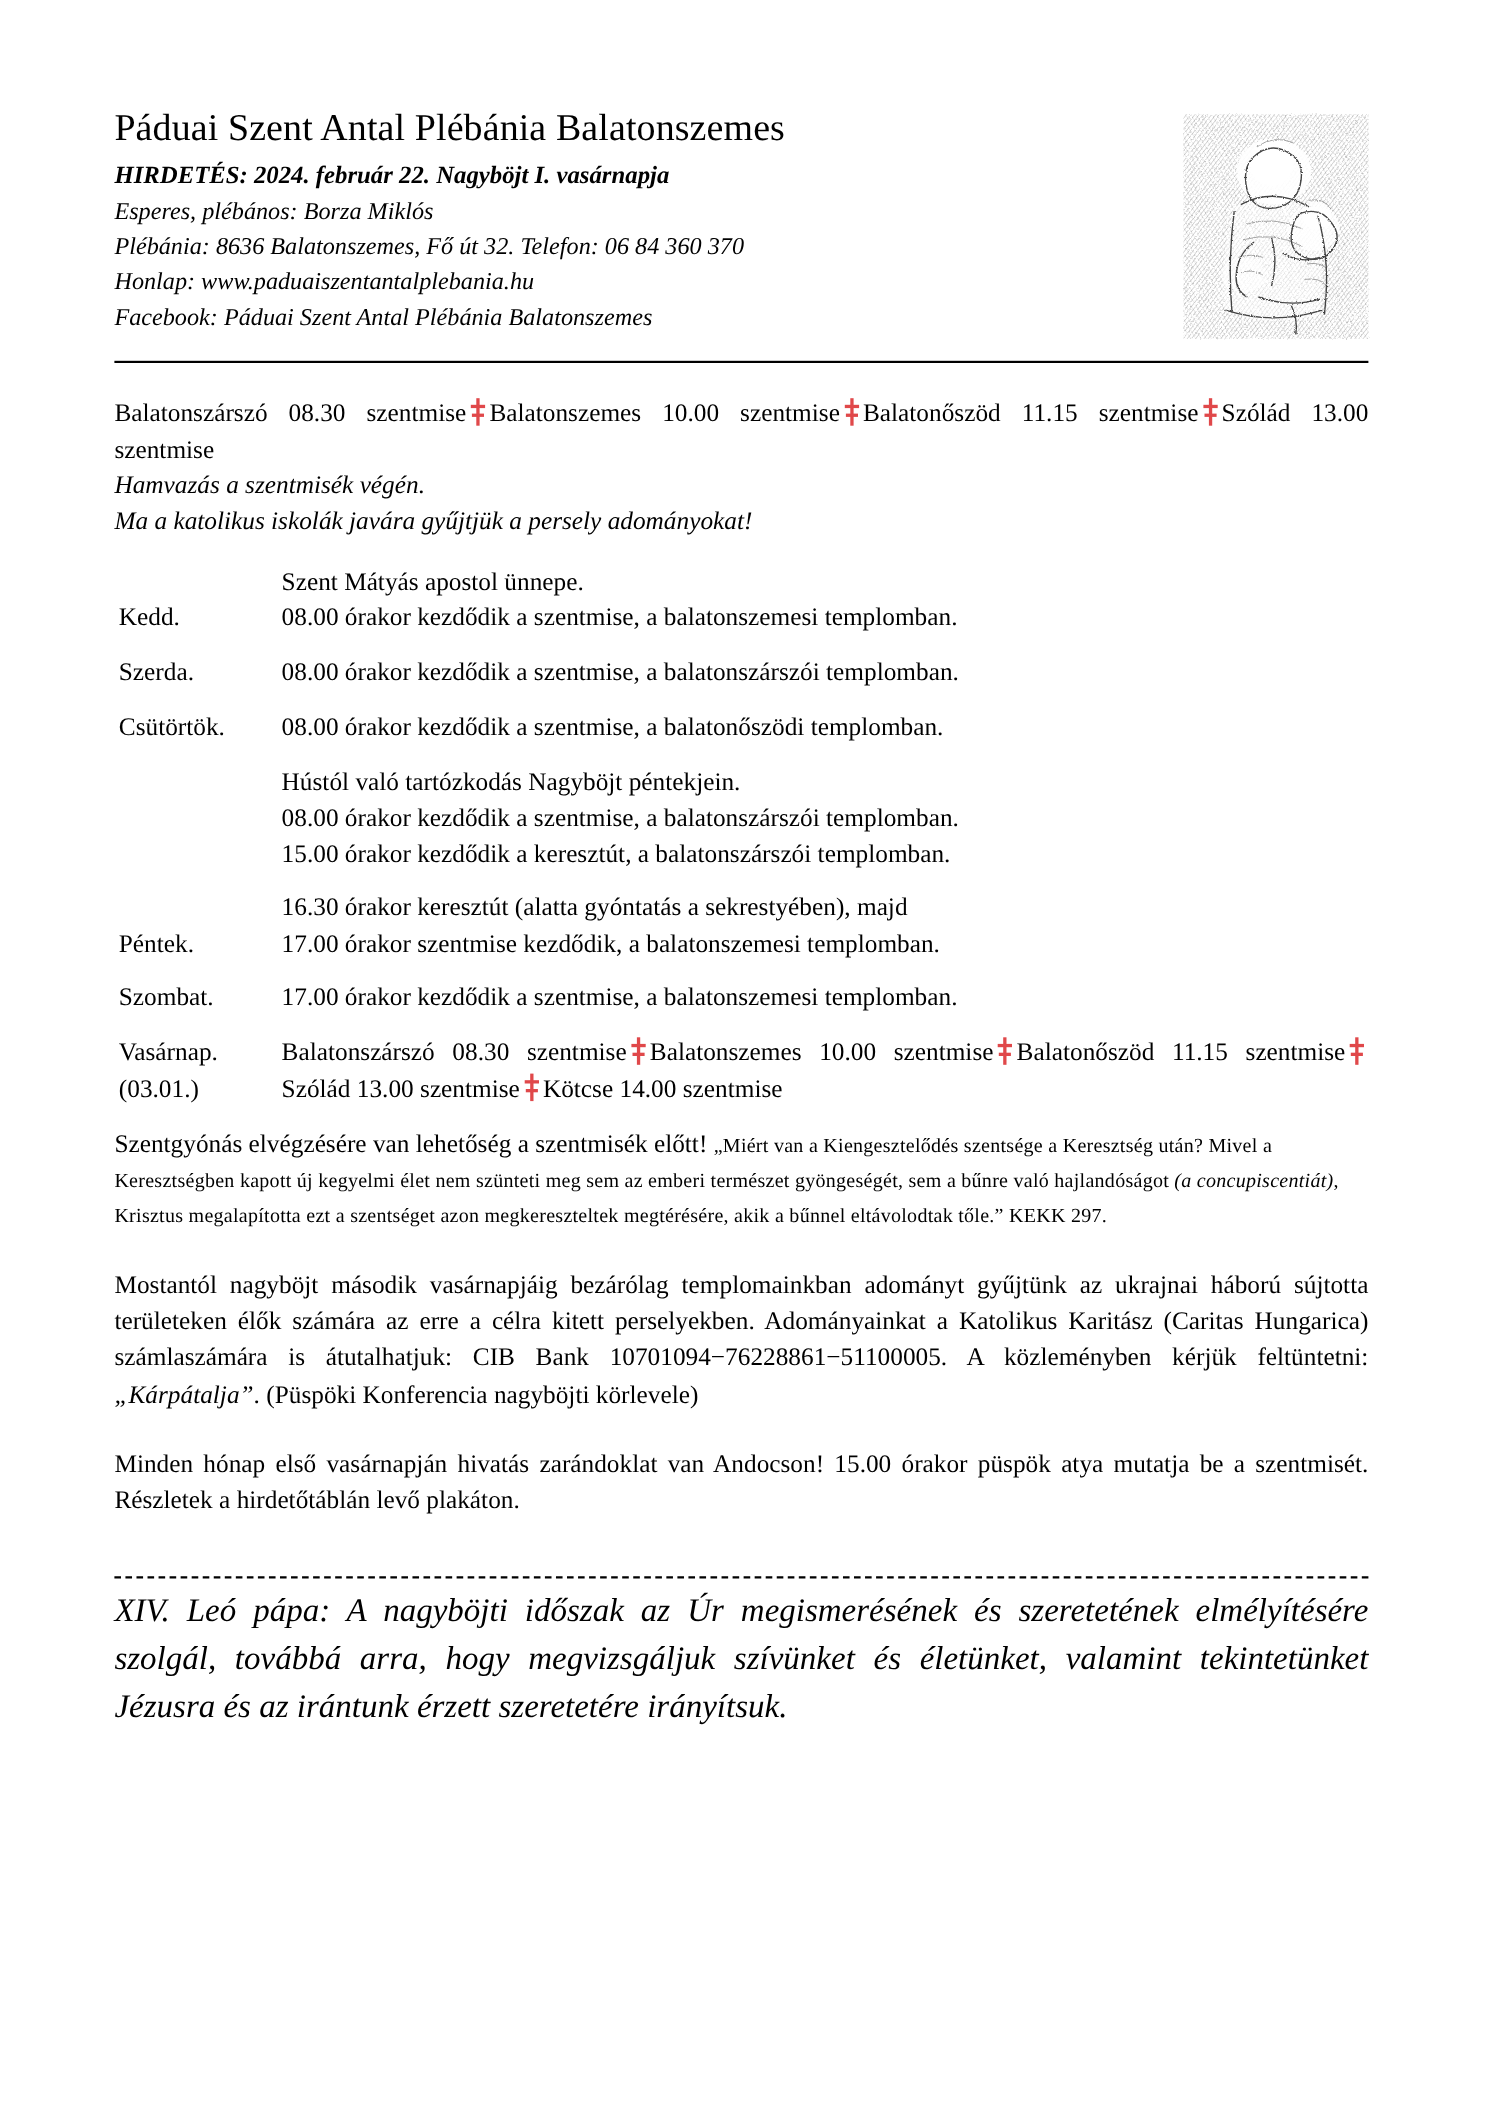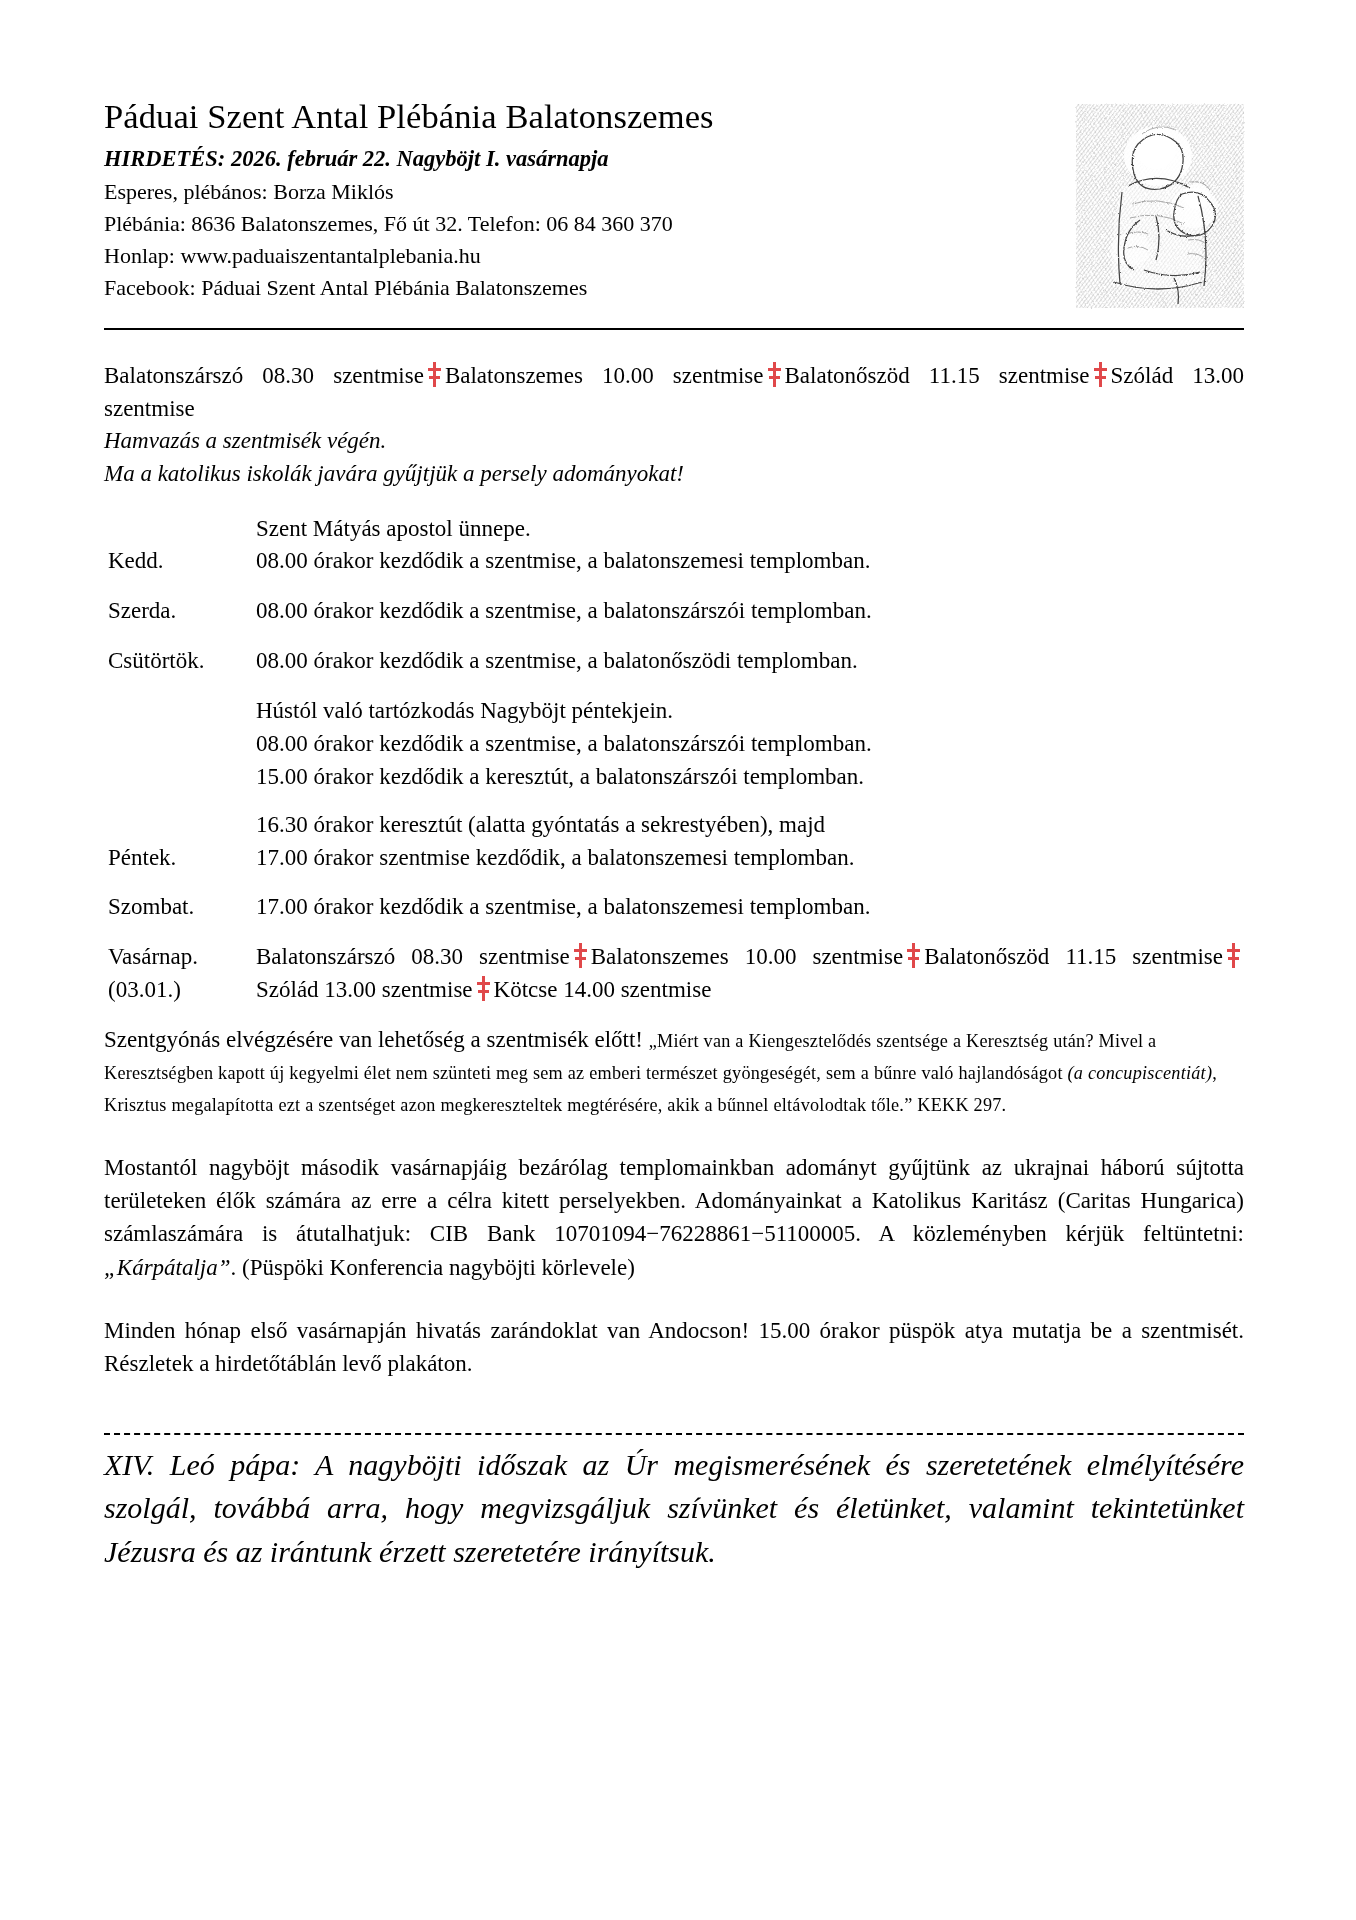--- a/index.html
+++ b/index.html
@@ -42,20 +42,21 @@
   .hirdetes-line {
     font-size: 22.5px;
     font-weight: bold;
     font-style: italic;
     line-height: 1.32;
     margin: 0 0 3px 0;
     white-space: nowrap;
   }
   .header-line {
     font-size: 22px;
+    font-style: italic;
     line-height: 1.45;
     margin: 0;
     white-space: nowrap;
   }
 
   
   .header-image {
     position: absolute;
     top: 4px;
     right: -6px;
@@ -182,21 +183,21 @@
   }
 </style>
 </head>
 <body>
 
 <div class="page">
 
   <div class="header">
     <div class="header-text">
       <h1 class="parish-title">Páduai Szent Antal Plébánia Balatonszemes</h1>
-      <p class="hirdetes-line">HIRDETÉS: 2026. február 22. Nagyböjt I. vasárnapja</p>
+      <p class="hirdetes-line">HIRDETÉS: 2024. február 22. Nagyböjt I. vasárnapja</p>
       <p class="header-line">Esperes, plébános: Borza Miklós</p>
       <p class="header-line">Plébánia: 8636 Balatonszemes, Fő út 32. Telefon: 06 84 360 370</p>
       <p class="header-line">Honlap: www.paduaiszentantalplebania.hu</p>
       <p class="header-line">Facebook: Páduai Szent Antal Plébánia Balatonszemes</p>
     </div>
 
     <div class="header-image">
       <svg width="180" height="212" viewBox="0 0 180 212" xmlns="http://www.w3.org/2000/svg" aria-hidden="true">
         <defs>
           <filter id="rough">

